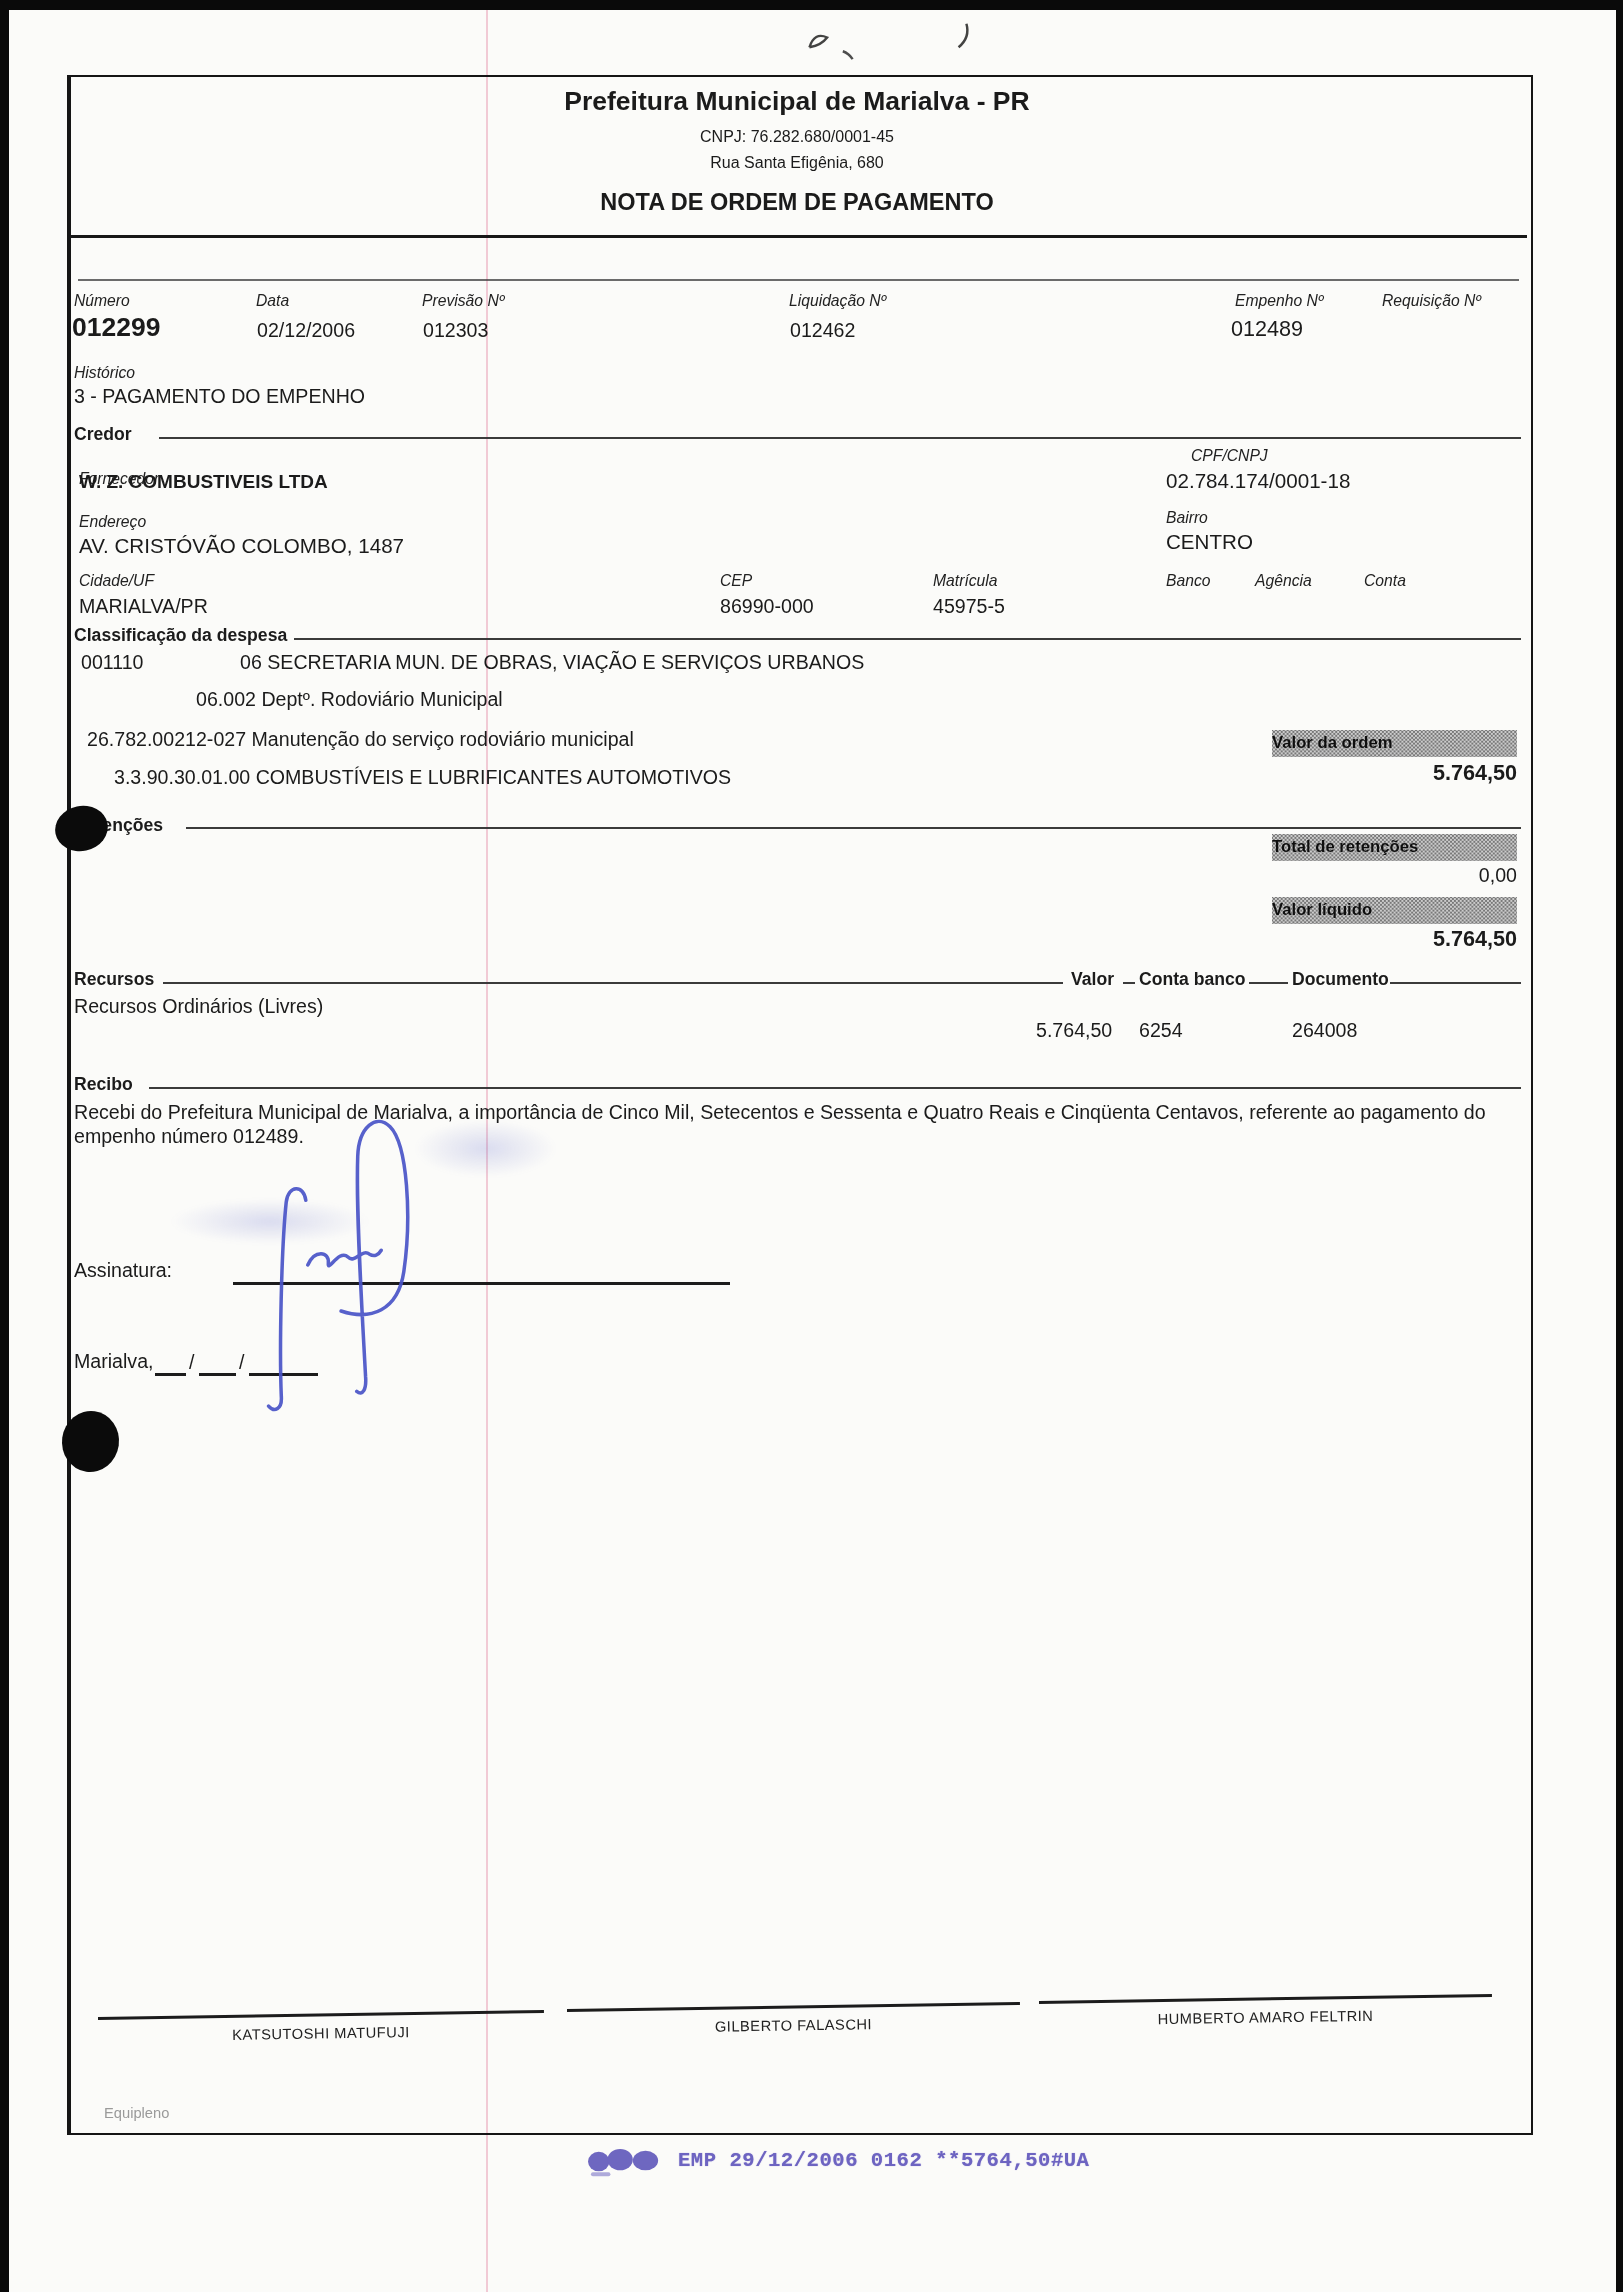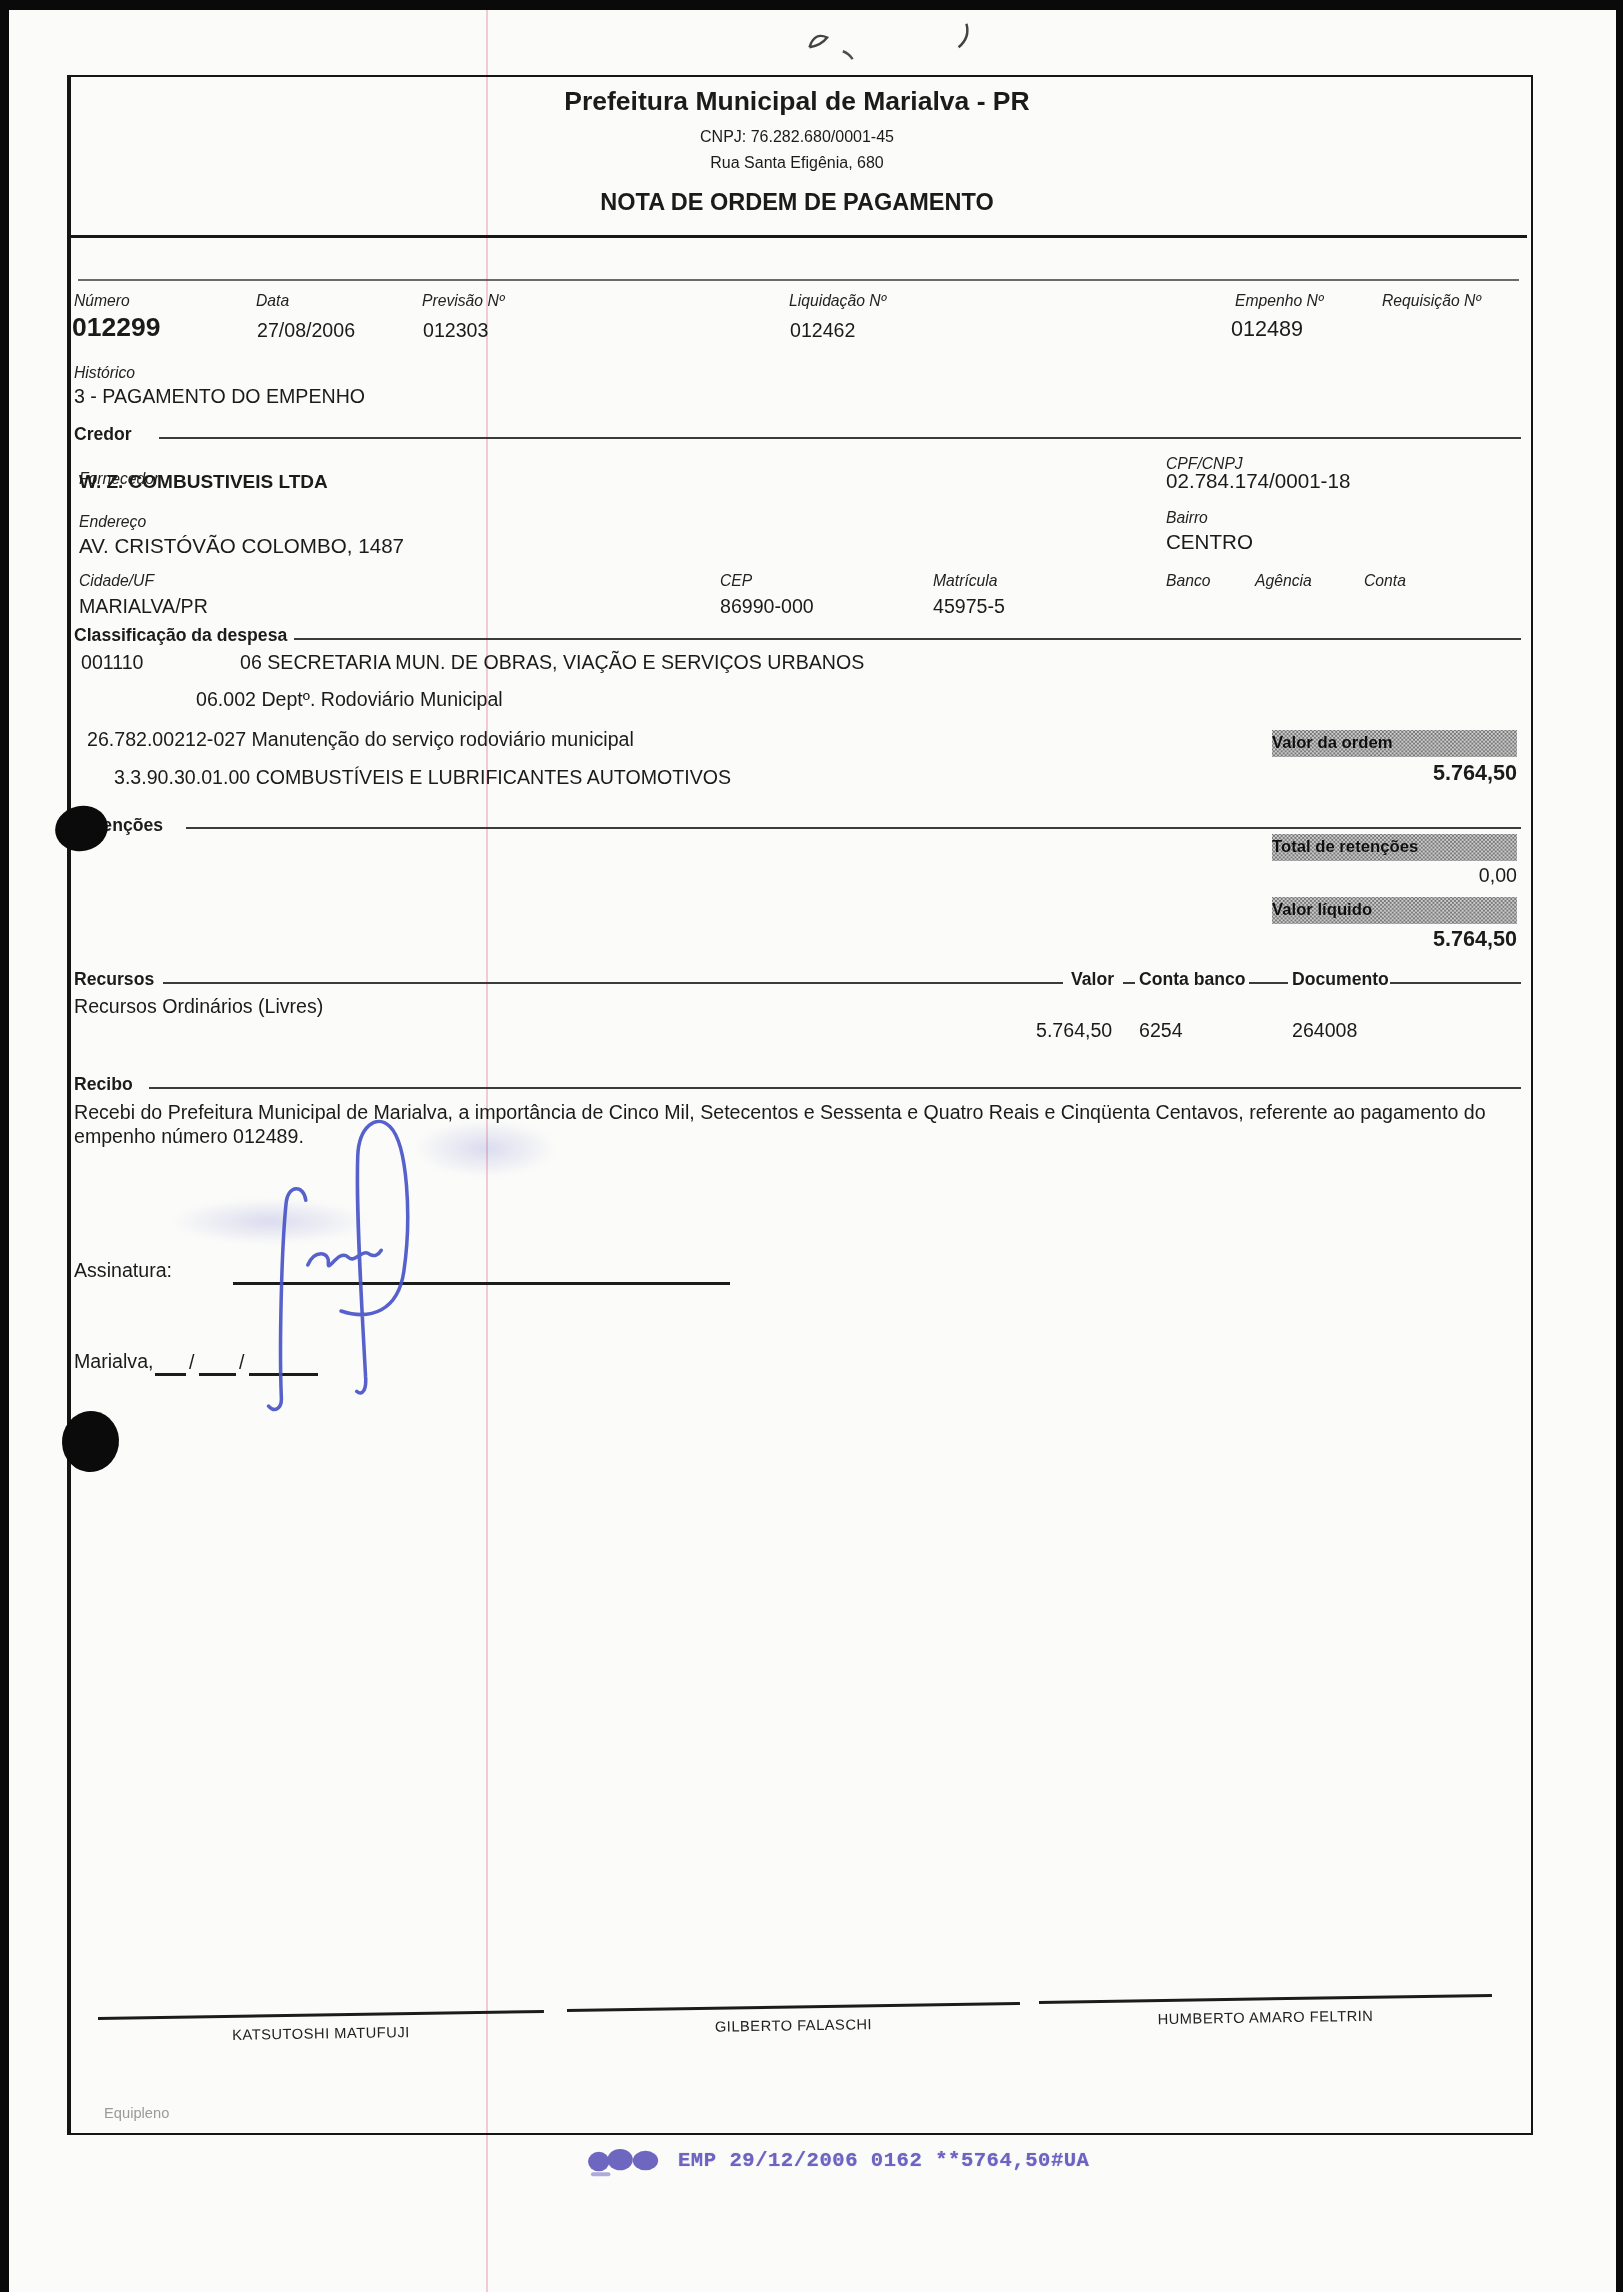--- a/index.html
+++ b/index.html
@@ -50,37 +50,37 @@
   <div class="abs ctr" style="left:67px;top:86px;width:1460px;font-size:26.5px;font-weight:bold;">Prefeitura Municipal de Marialva - PR</div>
   <div class="abs ctr" style="left:67px;top:128px;width:1460px;font-size:16px;">CNPJ: 76.282.680/0001-45</div>
   <div class="abs ctr" style="left:67px;top:154px;width:1460px;font-size:16px;">Rua Santa Efigênia, 680</div>
   <div class="abs ctr" style="left:67px;top:189px;width:1460px;font-size:23.5px;font-weight:bold;">NOTA DE ORDEM DE PAGAMENTO</div>
   <div class="thick" style="left:70px;top:235px;width:1457px;"></div>
   <div class="rule" style="left:78px;top:279px;width:1441px;height:1.5px;opacity:.75;"></div>
 
   <div class="abs lbl" style="left:74px;top:292px;">Número</div>
   <div class="abs b" style="left:72px;top:312px;font-size:26.5px;">012299</div>
   <div class="abs lbl" style="left:256px;top:292px;">Data</div>
-  <div class="abs val" style="left:257px;top:319px;">27/08/2006</div>
+  <div class="abs val" style="left:257px;top:319px;">02/12/2006</div>
   <div class="abs lbl" style="left:422px;top:292px;">Previsão Nº</div>
   <div class="abs val" style="left:423px;top:319px;">012303</div>
   <div class="abs lbl" style="left:789px;top:292px;">Liquidação Nº</div>
   <div class="abs val" style="left:790px;top:319px;">012462</div>
   <div class="abs lbl" style="left:1235px;top:292px;">Empenho Nº</div>
   <div class="abs" style="left:1231px;top:316px;font-size:21.6px;">012489</div>
   <div class="abs lbl" style="left:1382px;top:292px;">Requisição Nº</div>
 
   <div class="abs lbl" style="left:74px;top:364px;">Histórico</div>
   <div class="abs val" style="left:74px;top:385px;">3 - PAGAMENTO DO EMPENHO</div>
 
   <div class="abs sec" style="left:74px;top:424px;">Credor</div>
   <div class="rule" style="left:159px;top:437px;width:1362px;height:1.5px;"></div>
   <div class="abs lbl" style="left:79px;top:450px;margin-top:20px;">Fornecedor</div>
   <div class="abs b" style="left:79px;top:471px;font-size:19px;">W. Z. COMBUSTIVEIS LTDA</div>
-  <div class="abs lbl" style="left:1166px;top:447px;margin-top:8px;">CPF/CNPJ</div>
+  <div class="abs lbl" style="left:1191px;top:447px;">CPF/CNPJ</div>
   <div class="abs" style="left:1166px;top:469px;font-size:20.6px;">02.784.174/0001-18</div>
   <div class="abs lbl" style="left:79px;top:513px;text-align:center;">Endereço</div>
   <div class="abs" style="left:79px;top:534px;font-size:20.6px;">AV. CRISTÓVÃO COLOMBO, 1487</div>
   <div class="abs lbl" style="left:1166px;top:509px;">Bairro</div>
   <div class="abs" style="left:1166px;top:530px;font-size:20.6px;">CENTRO</div>
   <div class="abs lbl" style="left:79px;top:572px;">Cidade/UF</div>
   <div class="abs val" style="left:79px;top:595px;">MARIALVA/PR</div>
   <div class="abs lbl" style="left:720px;top:572px;">CEP</div>
   <div class="abs val" style="left:720px;top:595px;">86990-000</div>
   <div class="abs lbl" style="left:933px;top:572px;">Matrícula</div>

